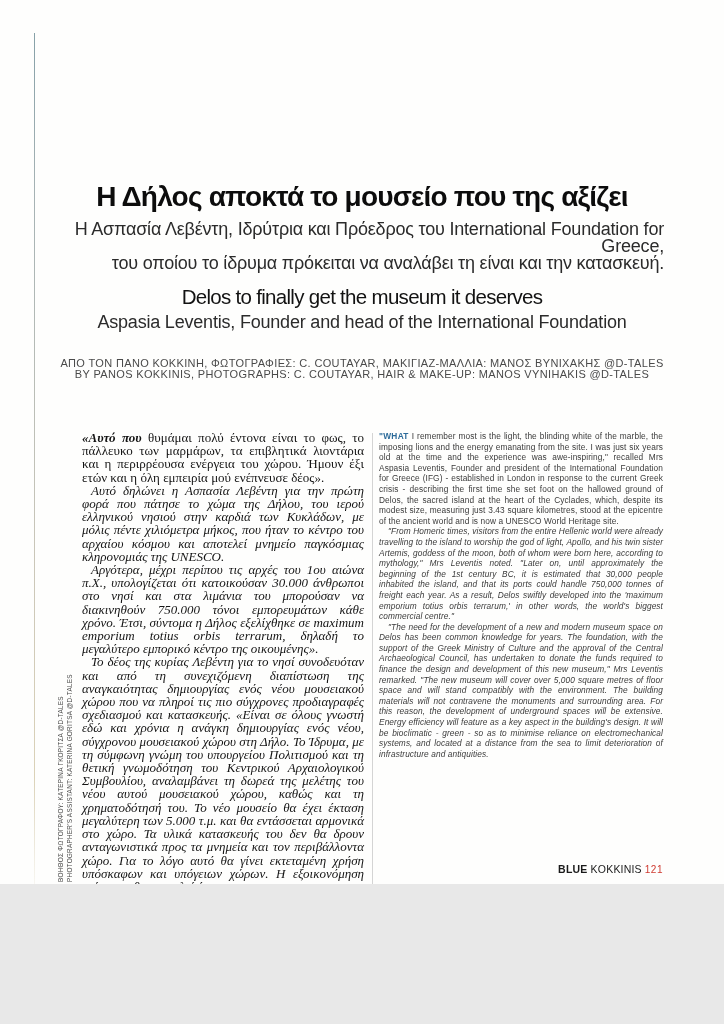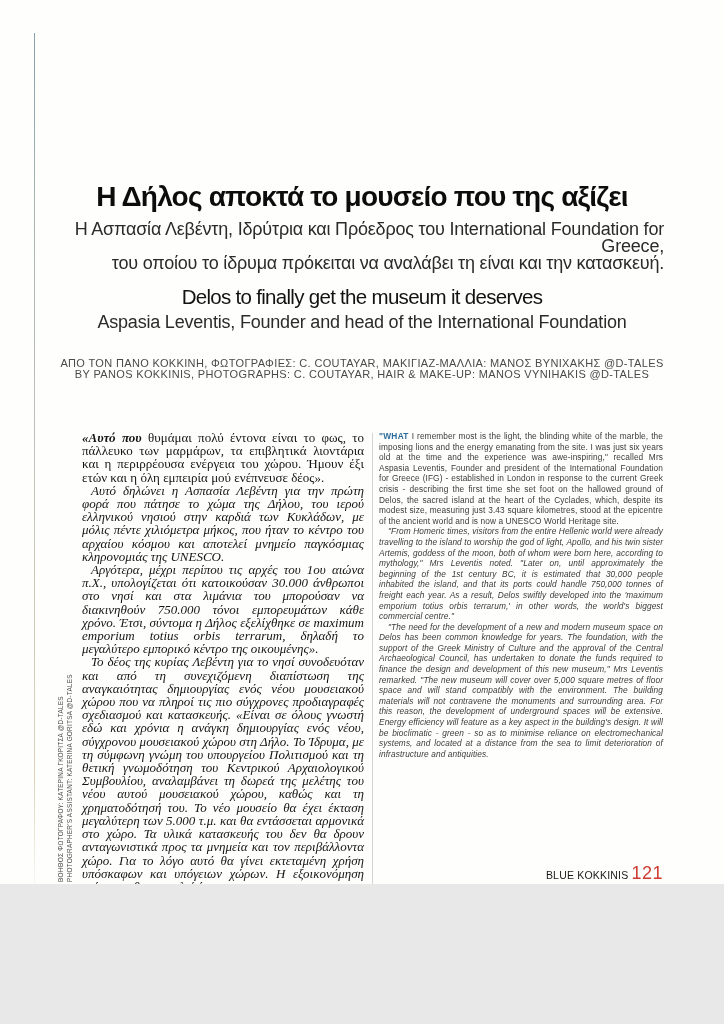--- a/index.html
+++ b/index.html
@@ -55,23 +55,23 @@
     width:284px;
     font-size:8.3px;line-height:10.6px;color:#3a3a3a;letter-spacing:.1px;
   }
   .lead-gr{font-weight:bold;font-style:italic;}
   .lead-en{font-weight:bold;color:var(--accent-blue,#2b6a99);letter-spacing:.3px;}
   
   .footer{
     position:absolute;right:61px;top:863px;
     font-size:10.5px;color:#1a1a1a;letter-spacing:.2px;
   }
-  .brand-bold{font-weight:normal;padding-left:41px;}
+  .brand-bold{font-weight:bold;padding-left:41px;}
   .pagenum{
-    font-size:18px;color:var(--page-number-red,#cf3a30);
+    font-size:10px;color:var(--page-number-red,#cf3a30);
     letter-spacing:.5px;margin-left:3px;
   }
 </style>
 </head>
 <body>
 
 <div class="page">
 
   <div class="fold-line"></div>
 

